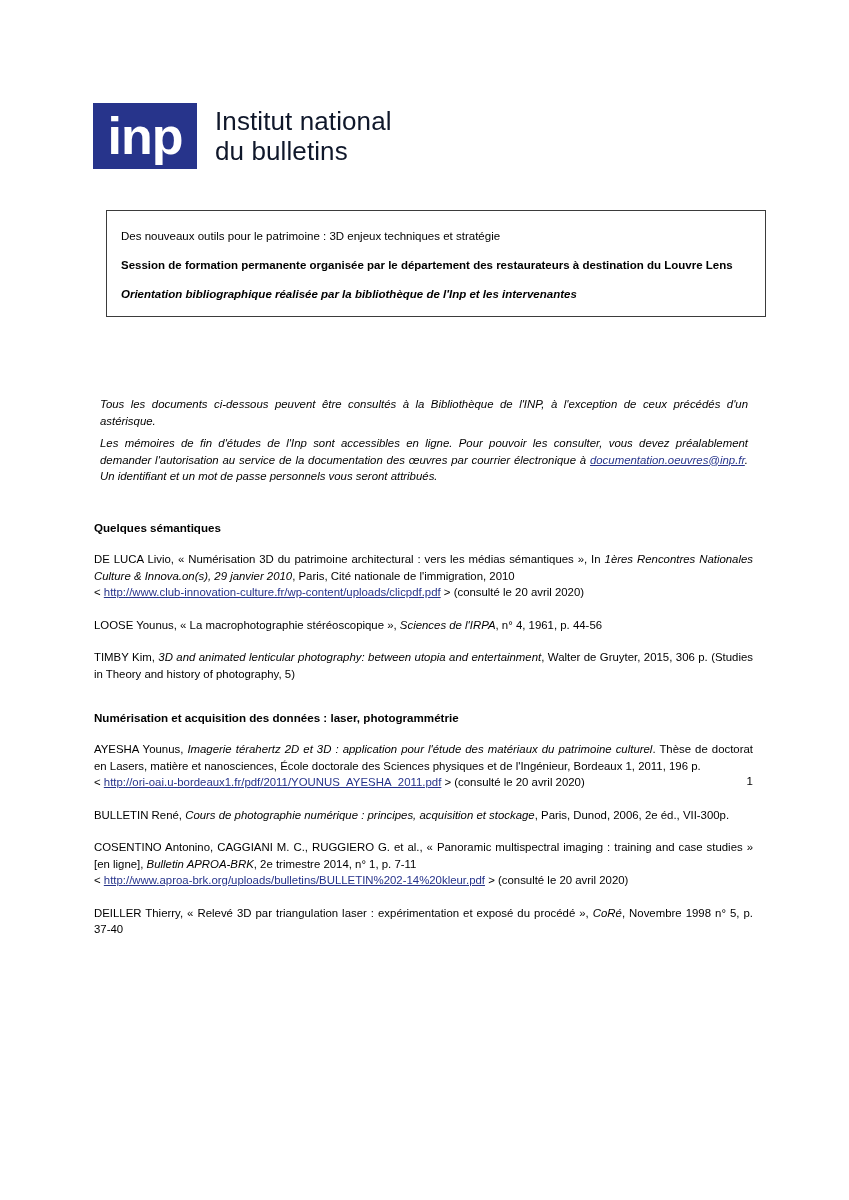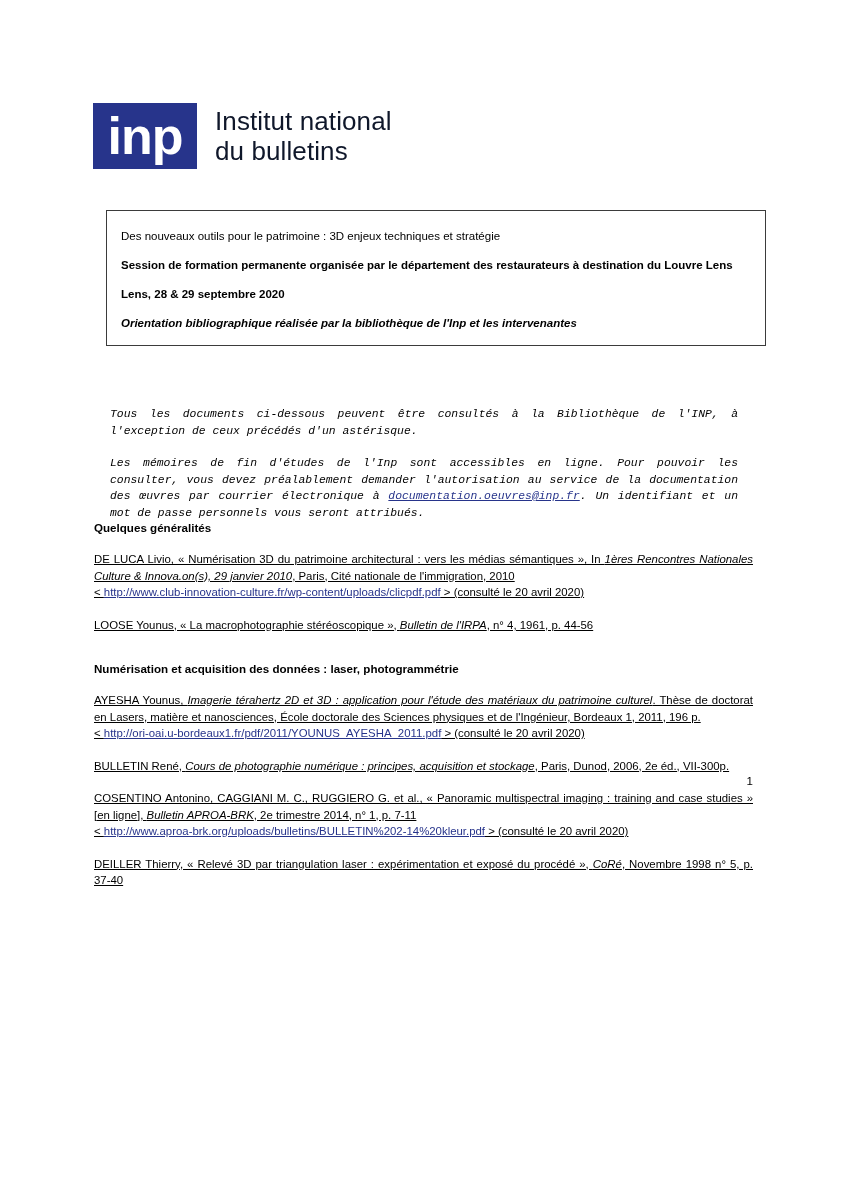--- a/index.html
+++ b/index.html
@@ -83,22 +83,21 @@
     position: absolute;
     left: 94px;
     top: 390px;
     width: 660px;
     font-size: 11.4px;
     line-height: 16.5px;
     font-style: italic;
     text-align: justify;
   }
   .intro p {
-    margin: 16px;
-    font-family: Liberation Mono, monospace;
+    margin: 6px;
   }
   .mail-link {
     color: #27348b;
     text-decoration: underline;
     font-style: italic;
   }
 
   
   .body-flow {
     position: absolute;
@@ -113,21 +112,20 @@
     line-height: 15px;
   }
   h2.section.spaced {
     margin-top: 28px;
   }
   .entry {
     font-size: 11.4px;
     line-height: 16.5px;
     margin: 0 3px 16px 0;
     text-align: justify;
-    text-decoration: underline;
   }
   .entry i {
     font-style: italic;
   }
   a.url {
     color: #27348b;
     text-decoration: underline;
     word-break: break-all;
   }
 
@@ -148,33 +146,33 @@
     <div class="logo-mark">inp</div>
     <div class="logo-text">
       <div>Institut national</div>
       <div>du bulletins</div>
     </div>
   </div>
 
   <div class="title-frame">
     <div class="t-line">Des nouveaux outils pour le patrimoine : 3D enjeux techniques et stratégie</div>
     <div class="t-line bold">Session de formation permanente organisée par le département des restaurateurs à destination du Louvre Lens</div>
-    <div class="t-line bold">Lens, 28 &amp; 29 septembre 2020</div>
     <div class="t-line bold">Orientation bibliographique réalisée par la bibliothèque de l'Inp et les intervenantes</div>
   </div>
 
   <div class="intro">
     <p>Tous les documents ci-dessous peuvent être consultés à la Bibliothèque de l'INP, à l'exception de ceux précédés d'un astérisque.</p>
     <p><span>Les mémoires de fin d'études de l'Inp sont accessibles en ligne. Pour pouvoir les consulter, vous devez préalablement demander l'autorisation au service de la documentation des œuvres par courrier électronique à </span><a class="mail-link" href="#">documentation.oeuvres@inp.fr</a><span>. Un identifiant et un mot de passe personnels vous seront attribués.</span></p>
   </div>
 
   <div class="body-flow" id="body-flow">
-      <h2 class="section">Quelques généralités</h2>
+      <h2 class="section">Quelques sémantiques</h2>
       <p class="entry"><span>DE LUCA Livio, « Numérisation 3D du patrimoine architectural : vers les médias sémantiques », In </span><i>1ères Rencontres Nationales Culture &amp; Innova.on(s), 29 janvier 2010</i><span>, Paris, Cité nationale de l'immigration, 2010</span><br><span>&lt; </span><a class="url" href="#">http://www.club-innovation-culture.fr/wp-content/uploads/clicpdf.pdf</a><span> &gt; (consulté le 20 avril 2020)</span></p>
-      <p class="entry"><span>LOOSE Younus, « La macrophotographie stéréoscopique », </span><i>Bulletin de l'IRPA</i><span>, n° 4, 1961, p. 44-56</span></p>
+      <p class="entry"><span>LOOSE Younus, « La macrophotographie stéréoscopique », </span><i>Sciences de l'IRPA</i><span>, n° 4, 1961, p. 44-56</span></p>
+      <p class="entry"><span>TIMBY Kim, </span><i>3D and animated lenticular photography: between utopia and entertainment</i><span>, Walter de Gruyter, 2015, 306 p. (Studies in Theory and history of photography, 5)</span></p>
       <h2 class="section spaced">Numérisation et acquisition des données : laser, photogrammétrie</h2>
       <p class="entry"><span>AYESHA Younus, </span><i>Imagerie térahertz 2D et 3D : application pour l'étude des matériaux du patrimoine culturel</i><span>. Thèse de doctorat en Lasers, matière et nanosciences, École doctorale des Sciences physiques et de l'Ingénieur, Bordeaux 1, 2011, 196 p.</span><br><span>&lt; </span><a class="url" href="#">http://ori-oai.u-bordeaux1.fr/pdf/2011/YOUNUS_AYESHA_2011.pdf</a><span> &gt; (consulté le 20 avril 2020)</span></p>
       <p class="entry"><span>BULLETIN René, </span><i>Cours de photographie numérique : principes, acquisition et stockage</i><span>, Paris, Dunod, 2006, 2e éd., VII-300p.</span></p>
       <p class="entry"><span>COSENTINO Antonino, CAGGIANI M. C., RUGGIERO G. et al., « Panoramic multispectral imaging : training and case studies » [en ligne], </span><i>Bulletin APROA-BRK</i><span>, 2e trimestre 2014, n° 1, p. 7-11</span><br><span>&lt; </span><a class="url" href="#">http://www.aproa-brk.org/uploads/bulletins/BULLETIN%202-14%20kleur.pdf</a><span> &gt; (consulté le 20 avril 2020)</span></p>
       <p class="entry"><span>DEILLER Thierry, « Relevé 3D par triangulation laser : expérimentation et exposé du procédé », </span><i>CoRé</i><span>, Novembre 1998 n° 5, p. 37-40</span></p>
     </div>
 
   <div class="page-number">1</div>
 
 </div>

